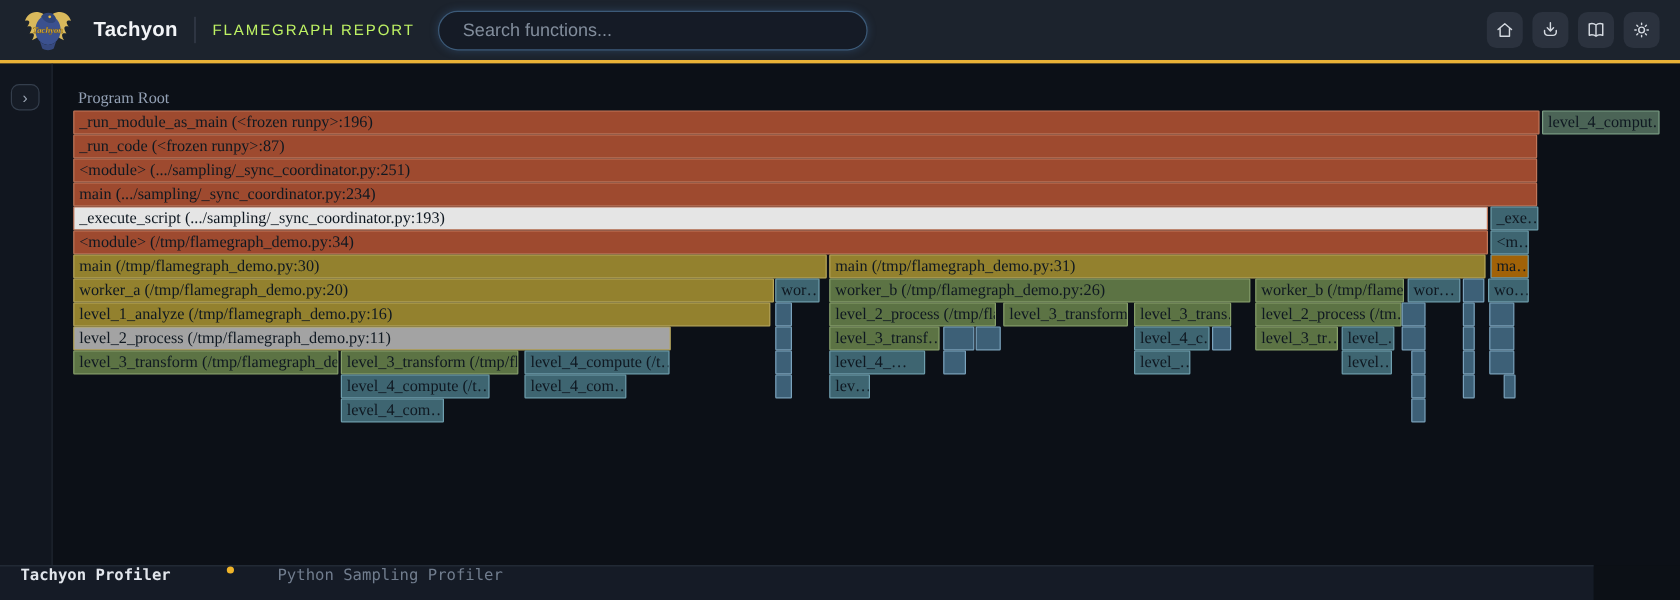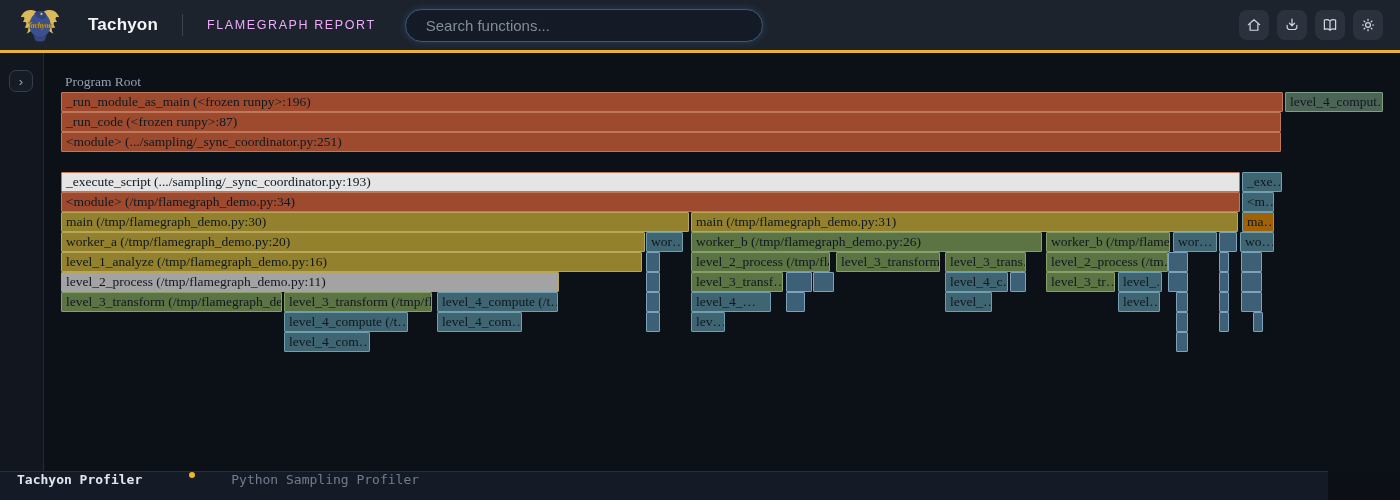--- a/index.html
+++ b/index.html
@@ -5,26 +5,26 @@
   html,body{margin:0;padding:0;}
   body{
     width:1400px;height:500px;overflow:hidden;position:relative;
     background:#0c1016;font-family:"Liberation Sans","DejaVu Sans",sans-serif;
     -webkit-font-smoothing:antialiased;
   }
   
   .header{
     position:absolute;top:0;left:0;width:1400px;height:50px;
     background:#1c232d;border-bottom:3px solid #eab237;
-    display:flex;align-items:center;gap:10px;
+    display:flex;align-items:center;
   }
   .logo{width:46px;height:44px;margin-left:17px;flex:0 0 auto;}
   .app-title{margin-left:15px;color:#f2f4f7;font-size:17px;font-weight:bold;letter-spacing:.2px;}
   .hdr-divider{width:1px;height:22px;background:#3a4352;margin:0 14px;}
-  .report-label{color:#f0abfc;font-size:12.5px;letter-spacing:1.6px;}
+  .report-label{color:#bef264;font-size:12.5px;letter-spacing:1.6px;}
   .search{
     margin-left:19px;width:358px;height:33px;box-sizing:border-box;
     border-radius:17px;border:1.5px solid #3c5a78;background:#151b26;
     color:#cdd5de;font-size:15px;padding:0 20px;outline:none;
     box-shadow:0 0 7px rgba(70,115,170,.35);
     font-family:"Liberation Sans","DejaVu Sans",sans-serif;
   }
   .search::placeholder{color:#828d9c;}
   .hdr-buttons{margin-left:auto;margin-right:17px;display:flex;gap:8px;}
   .icon-btn{
@@ -112,20 +112,21 @@
       <span>›</span>
     </button>
   </div>
   <div class="flame">
     <div class="root-label">Program Root</div>
 
   <div class="frame" title="_run_module_as_main (&lt;frozen runpy&gt;:196)" style="left: 17px; top: 39px; width: 1222px; background: rgb(158, 74, 47); border-color: rgb(193, 119, 90);">_run_module_as_main (&lt;frozen runpy&gt;:196)</div>
       <div class="frame" title="level_4_comput…" style="left: 1241px; top: 39px; width: 98px; background: rgb(75, 100, 86); border-color: rgb(124, 159, 133);">level_4_comput…</div>
       <div class="frame" title="_run_code (&lt;frozen runpy&gt;:87)" style="left: 17px; top: 59px; width: 1220px; background: rgb(158, 74, 47); border-color: rgb(193, 119, 90);">_run_code (&lt;frozen runpy&gt;:87)</div>
       <div class="frame" title="&lt;module&gt; (.../sampling/_sync_coordinator.py:251)" style="left: 17px; top: 79px; width: 1220px; background: rgb(158, 74, 47); border-color: rgb(193, 119, 90);">&lt;module&gt; (.../sampling/_sync_coordinator.py:251)</div>
+      <div class="frame" title="main (.../sampling/_sync_coordinator.py:234)" style="left: 17px; top: 99px; width: 1220px; background: rgb(158, 74, 47); border-color: rgb(193, 119, 90);">main (.../sampling/_sync_coordinator.py:234)</div>
       <div class="frame" title="_execute_script (.../sampling/_sync_coordinator.py:193)" style="left: 17px; top: 119px; width: 1179px; background: #e5e5e5; border-color: rgb(193, 119, 90);">_execute_script (.../sampling/_sync_coordinator.py:193)</div>
       <div class="frame" title="_exe…" style="left: 1198px; top: 119px; width: 40px; background: rgb(62, 101, 113); border-color: rgb(111, 159, 174);">_exe…</div>
       <div class="frame" title="&lt;module&gt; (/tmp/flamegraph_demo.py:34)" style="left: 17px; top: 139px; width: 1179px; background: rgb(158, 74, 47); border-color: rgb(193, 119, 90);">&lt;module&gt; (/tmp/flamegraph_demo.py:34)</div>
       <div class="frame" title="&lt;m…" style="left: 1198px; top: 139px; width: 32px; background: rgb(62, 101, 113); border-color: rgb(111, 159, 174);">&lt;m…</div>
       <div class="frame" title="main (/tmp/flamegraph_demo.py:30)" style="left: 17px; top: 159px; width: 628px; background: rgb(147, 129, 46); border-color: rgb(184, 167, 90);">main (/tmp/flamegraph_demo.py:30)</div>
       <div class="frame" title="main (/tmp/flamegraph_demo.py:31)" style="left: 647px; top: 159px; width: 547px; background: rgb(147, 129, 46); border-color: rgb(184, 167, 90);">main (/tmp/flamegraph_demo.py:31)</div>
       <div class="frame" title="ma…" style="left: 1198px; top: 159px; width: 32px; background: #a16207; border-color: rgb(111, 159, 174);">ma…</div>
       <div class="frame" title="worker_a (/tmp/flamegraph_demo.py:20)" style="left: 17px; top: 179px; width: 584px; background: rgb(147, 129, 46); border-color: rgb(184, 167, 90);">worker_a (/tmp/flamegraph_demo.py:20)</div>
       <div class="frame" title="wor…" style="left: 602px; top: 179px; width: 37px; background: rgb(62, 101, 113); border-color: rgb(111, 159, 174);">wor…</div>
       <div class="frame" title="worker_b (/tmp/flamegraph_demo.py:26)" style="left: 647px; top: 179px; width: 351px; background: rgb(92, 115, 68); border-color: rgb(135, 160, 106);">worker_b (/tmp/flamegraph_demo.py:26)</div>

